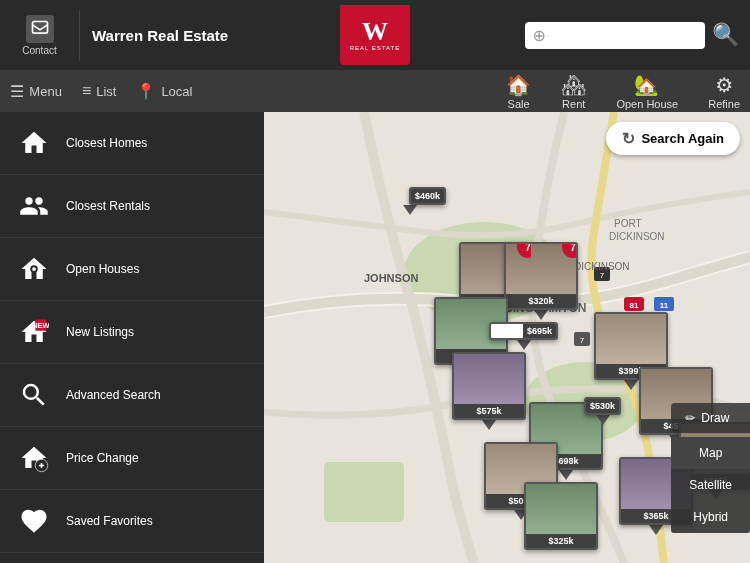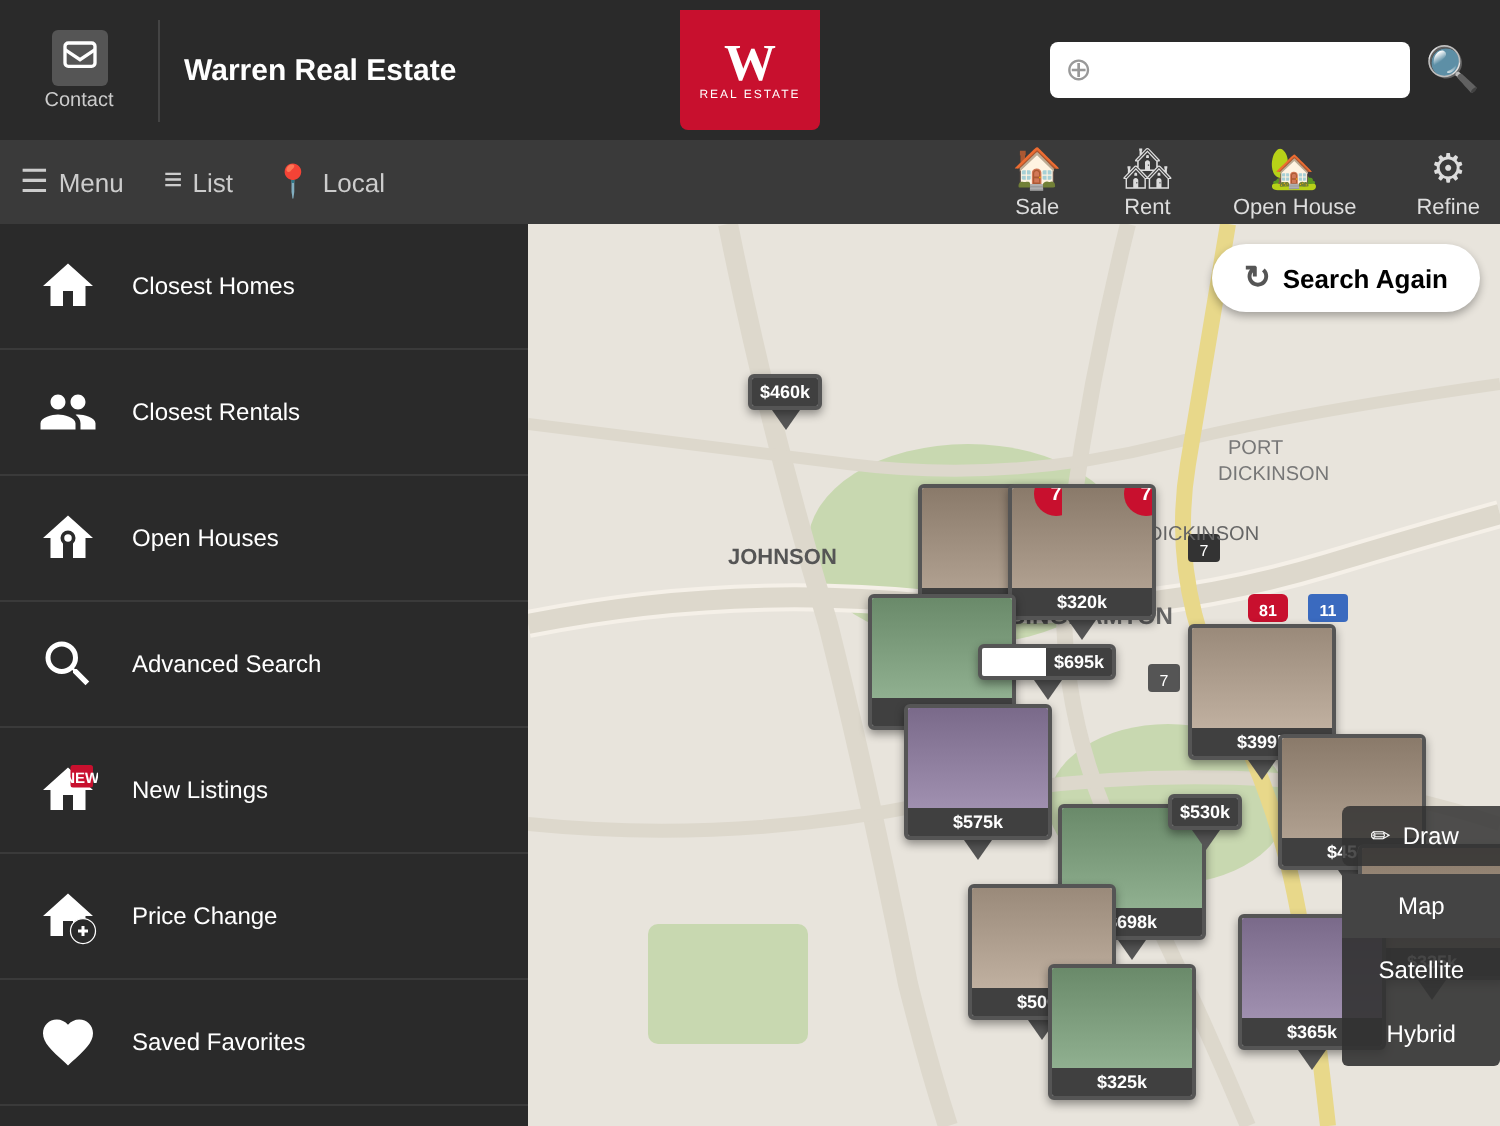--- a/index.html
+++ b/index.html
@@ -424,35 +424,35 @@
             <circle cx="12" cy="12" r="3" fill="#2a2a2a"></circle>
             <circle cx="12" cy="12" r="1.5" fill="white"></circle>
           </svg>
       </div>
       <span class="sidebar-label">Open Houses</span>
     </div>
 
     <div class="sidebar-item">
       <div class="sidebar-icon">
         <svg viewBox="0 0 24 24" xmlns="http://www.w3.org/2000/svg">
-            <path d="M15.5 14h-.79l-.28-.27A6.471 6.471 0 0 0 16 9.5 6.5 6.5 0 1 0 9.5 16c1.61 0 3.09-.59 4.23-1.57l.27.28v.79l5 4.99L20.49 19l-4.99-5zm-6 0C7.01 14 5 11.99 5 9.5S7.01 5 9.5 5 14 7.01 14 9.5 11.99 14 9.5 14z"></path>
-          </svg>
-      </div>
-      <span class="sidebar-label">Advanced Search</span>
-    </div>
-
-    <div class="sidebar-item">
-      <div class="sidebar-icon">
-        <svg viewBox="0 0 24 24" xmlns="http://www.w3.org/2000/svg">
           <path d="M10 20v-6h4v6h5v-8h3L12 3 2 12h3v8z"></path>
           <rect x="13" y="2" width="9" height="9" fill="#c8102e" rx="1"></rect>
           <text x="17.5" y="9" text-anchor="middle" font-size="6" fill="white" font-weight="bold">NEW</text>
         </svg>
       </div>
       <span class="sidebar-label">New Listings</span>
+    </div>
+
+    <div class="sidebar-item">
+      <div class="sidebar-icon">
+        <svg viewBox="0 0 24 24" xmlns="http://www.w3.org/2000/svg">
+            <path d="M15.5 14h-.79l-.28-.27A6.471 6.471 0 0 0 16 9.5 6.5 6.5 0 1 0 9.5 16c1.61 0 3.09-.59 4.23-1.57l.27.28v.79l5 4.99L20.49 19l-4.99-5zm-6 0C7.01 14 5 11.99 5 9.5S7.01 5 9.5 5 14 7.01 14 9.5 11.99 14 9.5 14z"></path>
+          </svg>
+      </div>
+      <span class="sidebar-label">Advanced Search</span>
     </div>
 
     <div class="sidebar-item">
       <div class="sidebar-icon">
         <svg viewBox="0 0 24 24" xmlns="http://www.w3.org/2000/svg">
           <path d="M10 20v-6h4v6h5v-8h3L12 3 2 12h3v8z"></path>
           <circle cx="18" cy="18" r="5" fill="#2a2a2a" stroke="white" stroke-width="0.5"></circle>
           <path d="M16 18h4M18 16v4" stroke="white" stroke-width="1.2"></path>
         </svg>
       </div>
@@ -508,21 +508,21 @@
 
       <text x="100" y="170" font-size="11" fill="#555" font-weight="bold" font-family="Arial">JOHNSON</text>
       <text x="240" y="200" font-size="12" fill="#666" font-weight="bold" font-family="Arial">BINGHAMTON</text>
       <text x="350" y="115" font-size="10" fill="#777" font-family="Arial">PORT</text>
       <text x="345" y="128" font-size="10" fill="#777" font-family="Arial">DICKINSON</text>
       <text x="310" y="158" font-size="10" fill="#666" font-family="Arial">DICKINSON</text>
     </svg>
 
     <div id="pins-container">
         <div class="property-pin" style="top: 75px; left: 110px;">
-      <div class="pin-card" style="position:relative;">
+      <div class="pin-card" style="position:relative;margin-left:35px;">
 
         <div class="pin-img house-img"></div>
         <div class="pin-price">$460k</div>
       </div>
       <div class="pin-triangle"></div>
     </div>
         <div class="property-pin" style="top: 130px; left: 195px;">
       <div class="pin-card" style="position:relative;">
         <div class="cluster-badge">7</div>
         <div class="pin-img house-img-2"></div>

